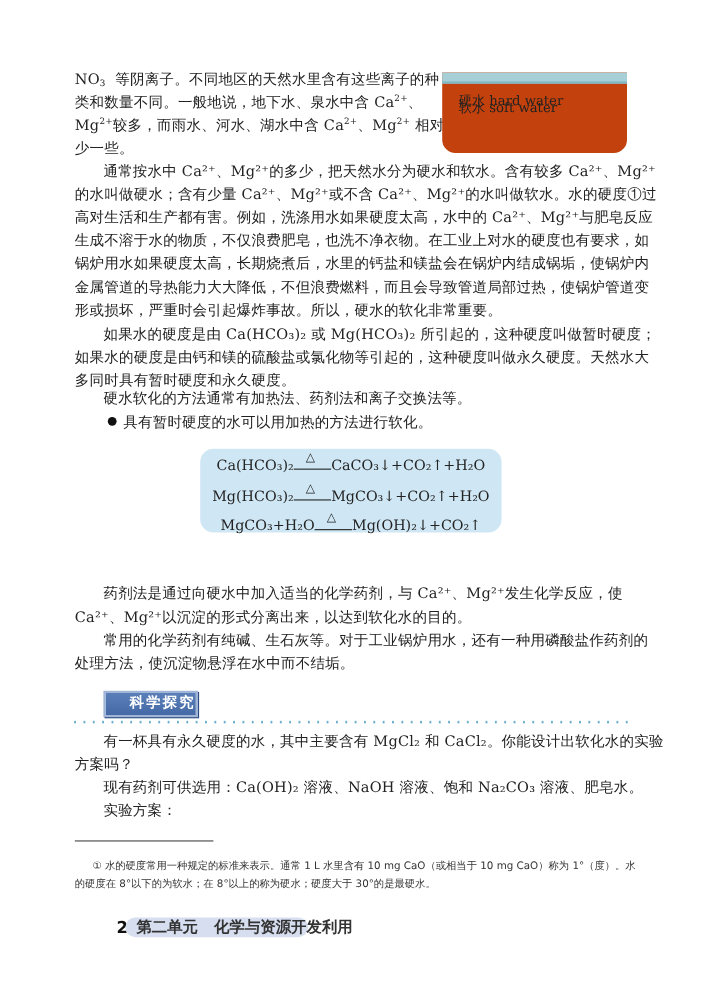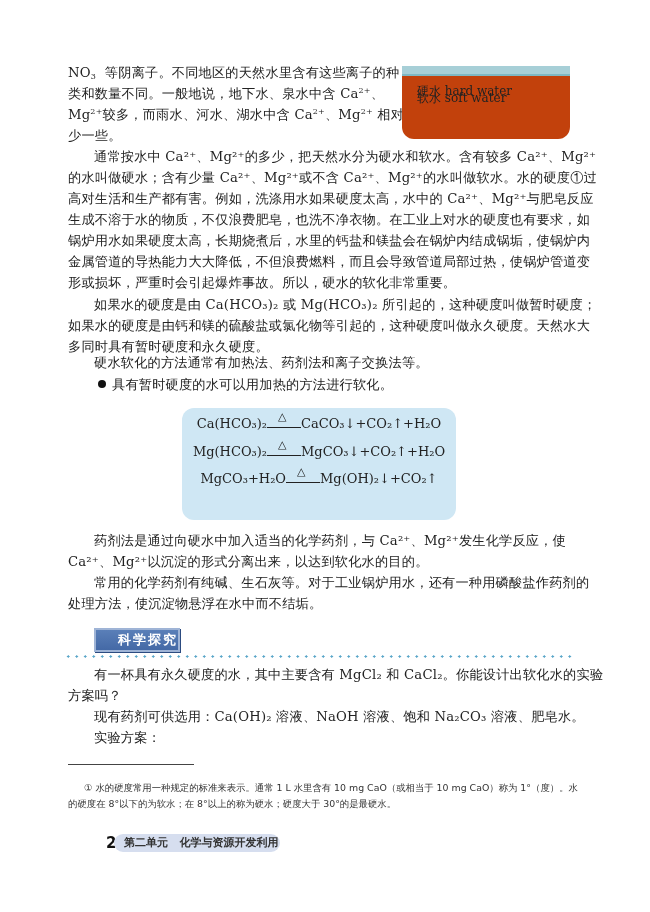--- a/index.html
+++ b/index.html
@@ -11,21 +11,21 @@
   .indent { text-indent: 26px; }
   sup { font-size: 8px; vertical-align: 5px; line-height: 0; }
   sub { font-size: 8px; vertical-align: -2px; line-height: 0; }
 
   .sidebox { position: absolute; left: 402px; top: 66px; width: 168px; height: 73px;
              background: #c2410c; border-radius: 0 0 12px 12px; }
   .sidebox .bar { position: absolute; left: 0; top: 0; width: 168px; height: 10px; background: #a7cfd7;
                   border-bottom: 2px solid #7fb8c3; }
   .sidebox .term { position: absolute; left: 15px; font-size: 12px; color: #222; }
 
-  .eqbox { position: absolute; left: 182px; top: 408px; width: 274px; height: 112px;
+  .eqbox { position: absolute; left: 182px; top: 408px; width: 274px; height: 76px;
            background: #cfe7f4; border-radius: 12px; }
   .eq { position: absolute; left: 0; width: 274px; text-align: center; font-size: 13px; white-space: nowrap; }
   .heat { display: inline-block; position: relative; width: 34px; height: 12px; vertical-align: middle; }
   .heat::after { content: ""; position: absolute; left: 0; right: 0; top: 8px; border-top: 1px solid #222; }
   .heat span { position: absolute; left: 11px; top: -9px; font-size: 11px; }
 
   .bullet { display: inline-block; width: 8px; height: 8px; border-radius: 50%; background: #111; margin-right: 6px; vertical-align: 1px; }
 
   .inquiry-badge { position: absolute; left: 94px; top: 628px; width: 86px; height: 24px;
                    background: linear-gradient(#5a7fb8, #4469a6); border: 2px solid #9fb4d6;
@@ -33,21 +33,21 @@
                    font-family: "DejaVu Sans", sans-serif; font-size: 13px; text-align: right; line-height: 20px; letter-spacing: 2px; }
   .dotline { position: absolute; left: 64px; top: 655px; width: 510px; height: 3px;
              background-image: radial-gradient(circle, #5aa6c9 1px, transparent 1.3px);
              background-size: 8.5px 3px; background-repeat: repeat-x; }
 
   .fn-rule { position: absolute; left: 68px; top: 764px; width: 126px; border-top: 1px solid #444; }
   .footnote { position: absolute; left: 68px; top: 780px; width: 510px; font-size: 9.4px; line-height: 16px; white-space: nowrap; font-family: "DejaVu Sans", sans-serif; color: #333; }
 
   .pageno { position: absolute; left: 82px; top: 834px; font-family: "DejaVu Sans", sans-serif; font-weight: bold; font-size: 15px; color: #111; margin-left: 24px; }
   .chapter-pill { position: absolute; left: 114px; top: 834px; width: 166px; height: 18px; background: #d6deef;
-                  border-radius: 9px; font-family: "DejaVu Sans", sans-serif; font-size: 11px; font-weight: bold; color: #333;
+                  border-radius: 9px; font-family: "DejaVu Sans", sans-serif; font-size: 14px; font-weight: bold; color: #333;
                   line-height: 18px; padding-left: 10px; white-space: pre; }
 </style>
 </head>
 <body>
 
 <div class="page">
 
   <div class="para" style="left:68px; top:62px;">
     <p><span>NO</span><sub>3</sub>&nbsp;&nbsp;<span>等阴离子。不同地区的天然水里含有这些离子的种</span></p>
     <p><span>类和数量不同。一般地说，地下水、泉水中含 Ca</span><sup>2+</sup>、</p>

